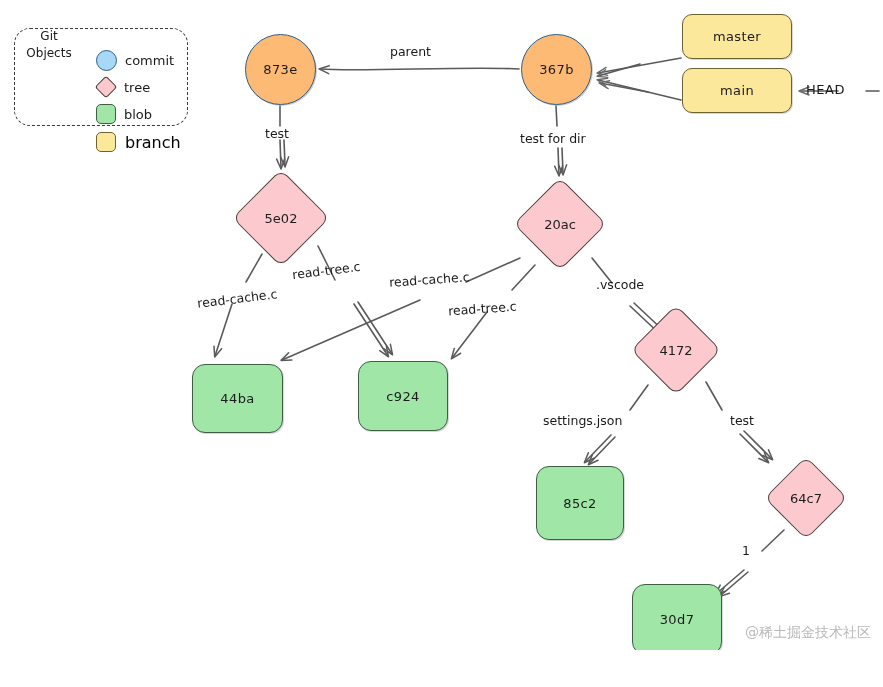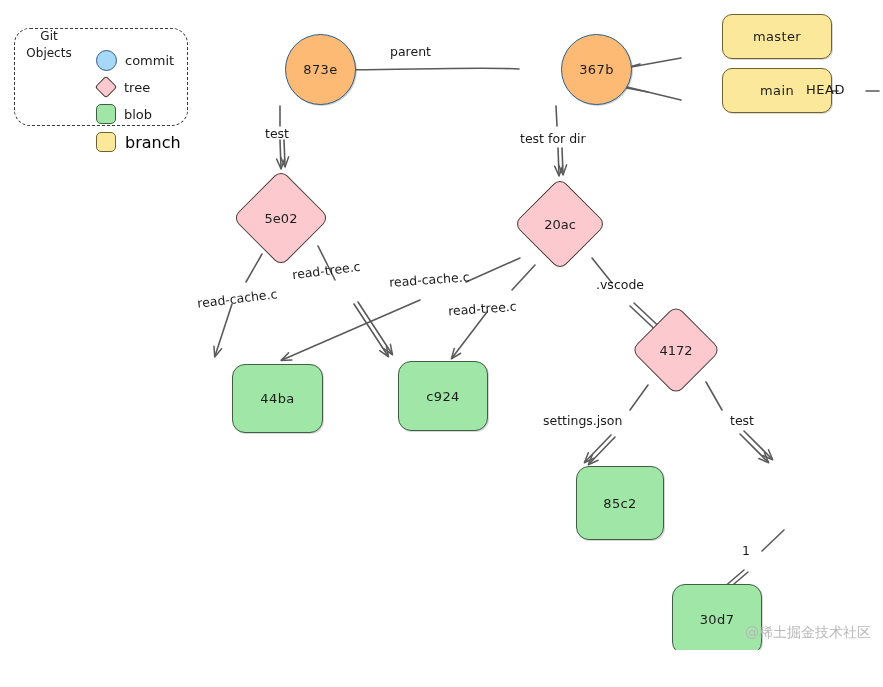--- a/index.html
+++ b/index.html
@@ -22,21 +22,20 @@
     width: 883px;
     height: 687px;
     pointer-events: none;
   }
   .node {
     position: absolute;
     box-sizing: border-box;
     display: flex;
     align-items: center;
     justify-content: center;
-    margin-left: 40px;
   }
   .node .label {
     font-family: "DejaVu Sans", sans-serif;
     font-size: 13px;
     color: #1c1c1c;
     letter-spacing: 0.4px;
     user-select: none;
   }
   
   .commit {
@@ -255,20 +254,24 @@
     <span class="tree-shape" style="width:67px; height:67px;"></span>
     <span class="label">5e02</span>
   </div>
   <div class="tree-wrap" style="left:495px; top:159px; width:130px; height:130px;">
     <span class="tree-shape" style="width:64px; height:64px;"></span>
     <span class="label">20ac</span>
   </div>
   <div class="tree-wrap" style="left:613px; top:287px; width:126px; height:126px;">
     <span class="tree-shape" style="width:62px; height:62px;"></span>
     <span class="label">4172</span>
+  </div>
+  <div class="tree-wrap" style="left:748px; top:440px; width:116px; height:116px;">
+    <span class="tree-shape" style="width:57px; height:57px;"></span>
+    <span class="label">64c7</span>
   </div>
 
   <div class="node blob" style="left:192px; top:364px; width:91px; height:69px;">
     <span class="label">44ba</span>
   </div>
   <div class="node blob" style="left:358px; top:361px; width:90px; height:70px;">
     <span class="label">c924</span>
   </div>
   <div class="node blob" style="left:536px; top:466px; width:88px; height:74px;">
     <span class="label">85c2</span>

